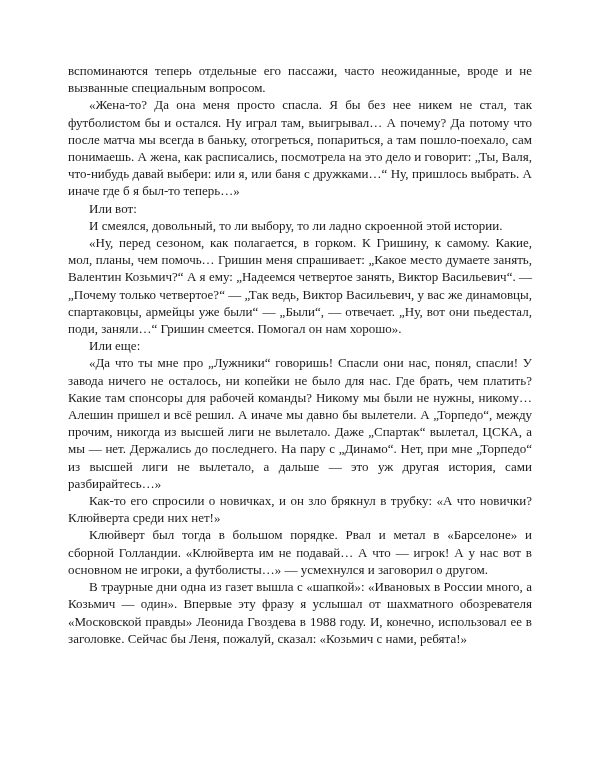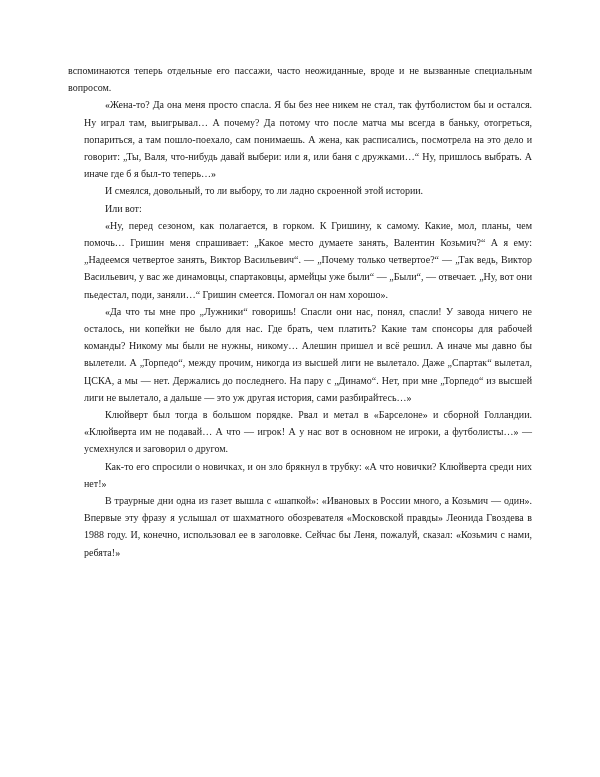--- a/index.html
+++ b/index.html
@@ -15,46 +15,46 @@
   }
   .page {
     position: relative;
     width: 600px;
     height: 777px;
     box-sizing: border-box;
     padding: 62px 68px 0 68px;
     background: #ffffff;
   }
   .body-text {
-    font-size: 10px;
+    font-size: 13px;
     line-height: 17.2px;
     text-align: justify;
     text-justify: inter-word;
     hyphens: manual;
   }
   .body-text p {
     margin: 0;
     text-indent: 0;
   }
   .body-text p.indent {
     text-indent: 21px;
-    margin-left: 16px;
   }
   .body-text p.cont {
     text-indent: 0;
   }
 </style>
 </head>
 <body>
 
 <div class="page">
   <div class="body-text">
     <p class="cont">вспоминаются теперь отдельные его пассажи, часто неожиданные, вроде и не вызванные специальным вопросом.</p>
     <p class="indent">«Жена-то? Да она меня просто спасла. Я бы без нее никем не стал, так футболистом бы и остался. Ну играл там, выигрывал… А почему? Да потому что после матча мы всегда в баньку, отогреться, попариться, а там пошло-поехало, сам понимаешь. А жена, как расписались, посмотрела на это дело и говорит: „Ты, Валя, что-нибудь давай выбери: или я, или баня с дружками…“ Ну, пришлось выбрать. А иначе где б я был-то теперь…»</p>
+    <p class="indent">Или вот:</p>
     <p class="indent">И смеялся, довольный, то ли выбору, то ли ладно скроенной этой истории.</p>
-    <p class="indent">Или вот:</p>
     <p class="indent">«Ну, перед сезоном, как полагается, в горком. К Гришину, к самому. Какие, мол, планы, чем помочь… Гришин меня спрашивает: „Какое место думаете занять, Валентин Козьмич?“ А я ему: „Надеемся четвертое занять, Виктор Васильевич“. — „Почему только четвертое?“ — „Так ведь, Виктор Васильевич, у вас же динамовцы, спартаковцы, армейцы уже были“ — „Были“, — отвечает. „Ну, вот они пьедестал, поди, заняли…“ Гришин смеется. Помогал он нам хорошо».</p>
+    <p class="indent">Или еще:</p>
     <p class="indent">«Да что ты мне про „Лужники“ говоришь! Спасли они нас, понял, спасли! У завода ничего не осталось, ни копейки не было для нас. Где брать, чем платить? Какие там спонсоры для рабочей команды? Никому мы были не нужны, никому… Алешин пришел и всё решил. А иначе мы давно бы вылетели. А „Торпедо“, между прочим, никогда из высшей лиги не вылетало. Даже „Спартак“ вылетал, ЦСКА, а мы — нет. Держались до последнего. На пару с „Динамо“. Нет, при мне „Торпедо“ из высшей лиги не вылетало, а дальше — это уж другая история, сами разбирайтесь…»</p>
+    <p class="indent">Как-то его спросили о новичках, и он зло брякнул в трубку: «А что новички? Клюйверта среди них нет!»</p>
     <p class="indent">Клюйверт был тогда в большом порядке. Рвал и метал в «Барселоне» и сборной Голландии. «Клюйверта им не подавай… А что — игрок! А у нас вот в основном не игроки, а футболисты…» — усмехнулся и заговорил о другом.</p>
-    <p class="indent">Как-то его спросили о новичках, и он зло брякнул в трубку: «А что новички? Клюйверта среди них нет!»</p>
     <p class="indent">В траурные дни одна из газет вышла с «шапкой»: «Ивановых в России много, а Козьмич — один». Впервые эту фразу я услышал от шахматного обозревателя «Московской правды» Леонида Гвоздева в 1988 году. И, конечно, использовал ее в заголовке. Сейчас бы Леня, пожалуй, сказал: «Козьмич с нами, ребята!»</p>
   </div>
 </div>
 
 </body></html>

